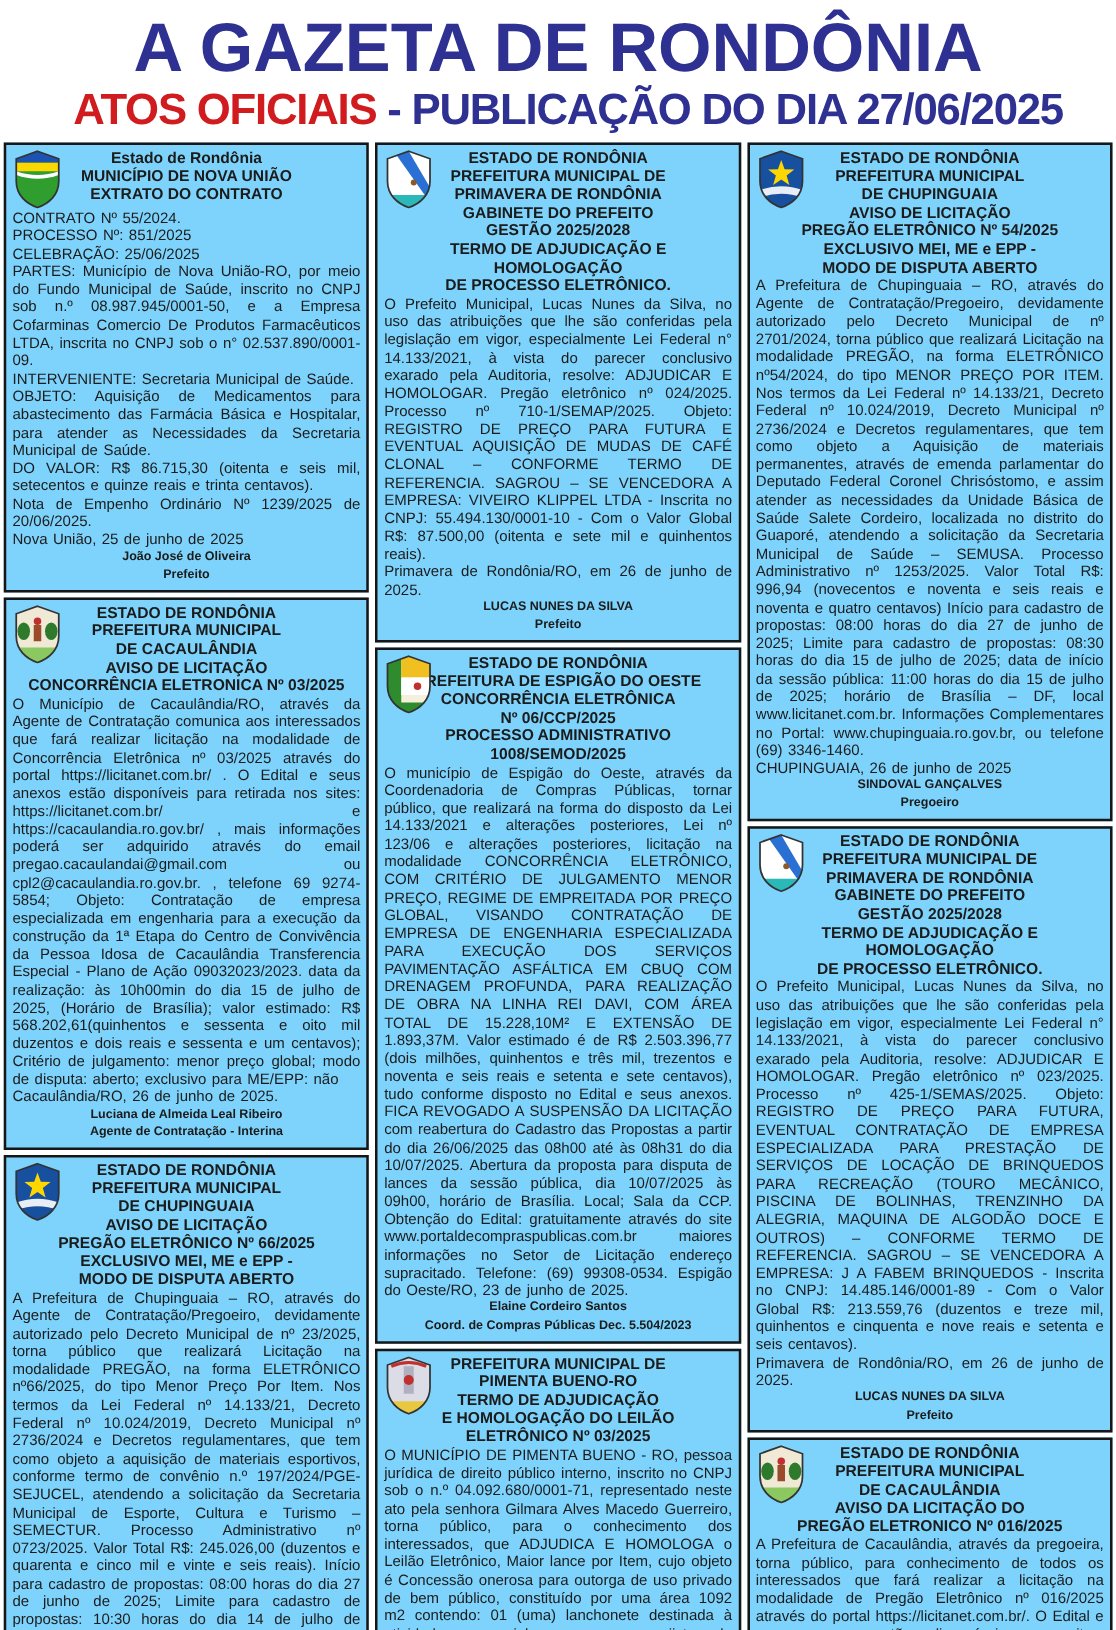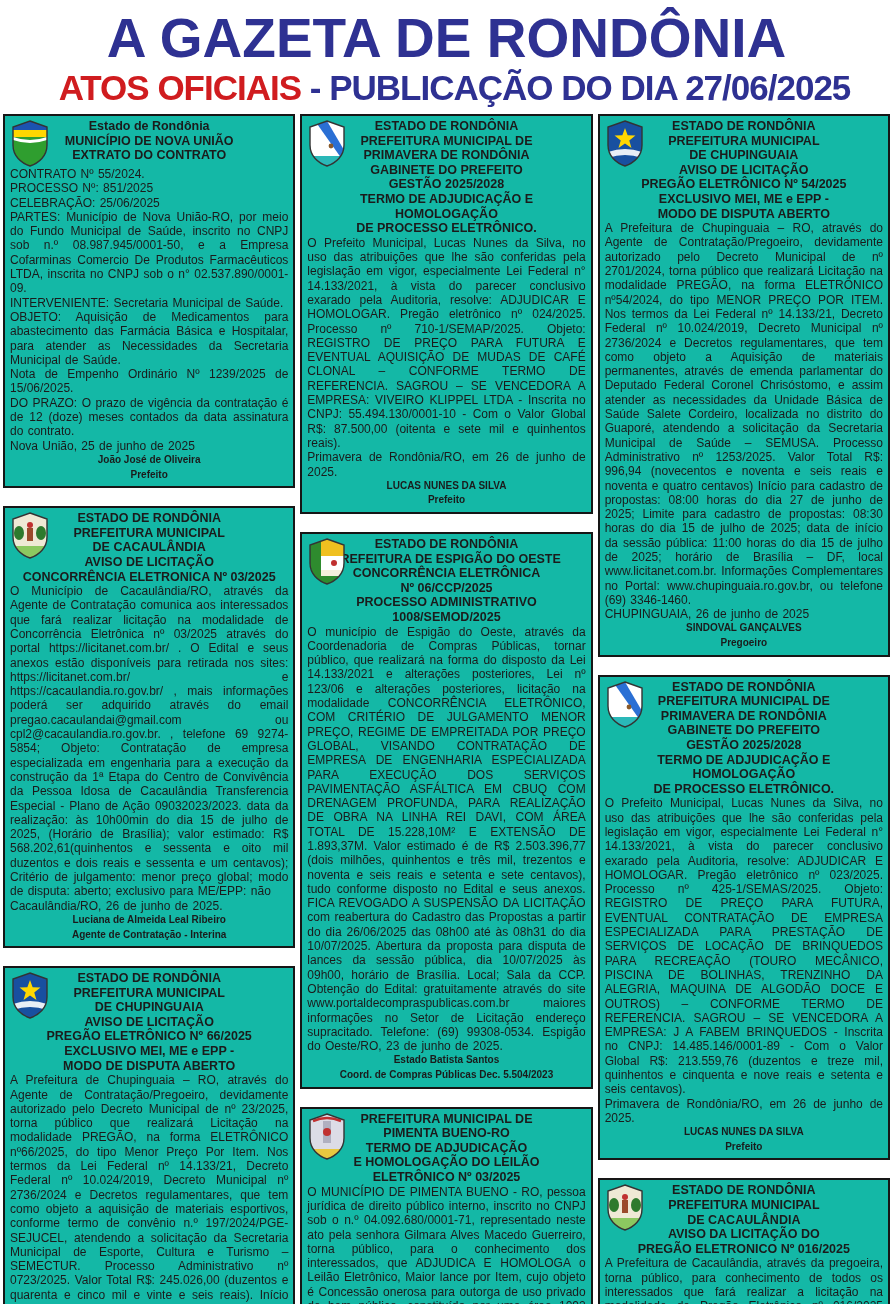--- a/index.html
+++ b/index.html
@@ -7,21 +7,21 @@
   .page{width:893px;height:1008px;background:#fff;}
   
   .masthead{text-align:center;padding-top:8px;}
   .masthead h1{margin:0;font-size:55px;line-height:60px;font-weight:bold;color:#2e3192;letter-spacing:0px;}
   .subtitle{font-size:35px;line-height:40px;font-weight:bold;letter-spacing:-1px;color:#2e3192;white-space:nowrap;}
   .subtitle .red{color:#d01c1f;margin-left:16px;}
   
   .columns{display:flex;gap:5px;padding:6px 3px 0 3px;align-items:flex-start;}
   .column{flex:1;min-width:0;}
   
-  .article{border:2px solid #161616;margin-bottom:18px;padding:3px 5px 4px 5px;position:relative;background:#14b8a6;}
+  .article{border:2px solid #161616;margin-bottom:4px;padding:3px 5px 4px 5px;position:relative;background:#7dd3fc;}
   .crest{position:absolute;left:5px;top:4px;width:40px;height:47px;display:block;}
   .crest svg{display:block;width:40px;height:47px;}
   .art-header{text-align:center;font-weight:bold;font-size:12.5px;line-height:14.6px;min-height:48px;}
   .art-body p{margin:0;text-align:justify;font-size:12px;line-height:14.3px;word-spacing:1px;}
   .art-sigs .sig{text-align:center;font-weight:bold;font-size:10px;line-height:14.6px;}
 </style>
 </head>
 <body>
 
 <div class="page">
@@ -54,22 +54,22 @@
             <div>MUNICÍPIO DE NOVA UNIÃO</div>
             <div>EXTRATO DO CONTRATO</div>
           </div>
           <div class="art-body">
             <p>CONTRATO Nº 55/2024.</p>
             <p>PROCESSO Nº: 851/2025</p>
             <p>CELEBRAÇÃO: 25/06/2025</p>
             <p>PARTES: Município de Nova União-RO, por meio do Fundo Municipal de Saúde, inscrito no CNPJ sob n.º 08.987.945/0001-50, e a Empresa Cofarminas Comercio De Produtos Farmacêuticos LTDA, inscrita no CNPJ sob o n° 02.537.890/0001-09.</p>
             <p>INTERVENIENTE: Secretaria Municipal de Saúde.</p>
             <p>OBJETO: Aquisição de Medicamentos para abastecimento das Farmácia Básica e Hospitalar, para atender as Necessidades da Secretaria Municipal de Saúde.</p>
-            <p>Nota de Empenho Ordinário Nº 1239/2025 de 15/06/2025.</p>
-            <p>DO PRAZO: O prazo de vigência da contratação é de 12 (doze) meses contados da data assinatura do contrato.</p>
+            <p>DO VALOR: R$ 86.715,30 (oitenta e seis mil, setecentos e quinze reais e trinta centavos).</p>
+            <p>Nota de Empenho Ordinário Nº 1239/2025 de 20/06/2025.</p>
             <p>Nova União, 25 de junho de 2025</p>
           </div>
           <div class="art-sigs">
             <div class="sig">João José de Oliveira</div>
             <div class="sig">Prefeito</div>
           </div>
         </section>
         <section class="article">
           <span class="crest">
             <svg viewBox="0 0 40 47" xmlns="http://www.w3.org/2000/svg">
@@ -194,21 +194,21 @@
             <div>ESTADO DE RONDÔNIA</div>
             <div>PREFEITURA DE ESPIGÃO DO OESTE</div>
             <div>CONCORRÊNCIA ELETRÔNICA</div>
             <div>Nº 06/CCP/2025</div>
             <div>PROCESSO ADMINISTRATIVO 1008/SEMOD/2025</div>
           </div>
           <div class="art-body">
             <p>O município de Espigão do Oeste, através da Coordenadoria de Compras Públicas, tornar público, que realizará na forma do disposto da Lei 14.133/2021 e alterações posteriores, Lei nº 123/06 e alterações posteriores, licitação na modalidade CONCORRÊNCIA ELETRÔNICO, COM CRITÉRIO DE JULGAMENTO MENOR PREÇO, REGIME DE EMPREITADA POR PREÇO GLOBAL, VISANDO CONTRATAÇÃO DE EMPRESA DE ENGENHARIA ESPECIALIZADA PARA EXECUÇÃO DOS SERVIÇOS PAVIMENTAÇÃO ASFÁLTICA EM CBUQ COM DRENAGEM PROFUNDA, PARA REALIZAÇÃO DE OBRA NA LINHA REI DAVI, COM ÁREA TOTAL DE 15.228,10M² E EXTENSÃO DE 1.893,37M. Valor estimado é de R$ 2.503.396,77 (dois milhões, quinhentos e três mil, trezentos e noventa e seis reais e setenta e sete centavos), tudo conforme disposto no Edital e seus anexos. FICA REVOGADO A SUSPENSÃO DA LICITAÇÃO com reabertura do Cadastro das Propostas a partir do dia 26/06/2025 das 08h00 até às 08h31 do dia 10/07/2025. Abertura da proposta para disputa de lances da sessão pública, dia 10/07/2025 às 09h00, horário de Brasília. Local; Sala da CCP. Obtenção do Edital: gratuitamente através do site www.portaldecompraspublicas.com.br maiores informações no Setor de Licitação endereço supracitado. Telefone: (69) 99308-0534. Espigão do Oeste/RO, 23 de junho de 2025.</p>
           </div>
           <div class="art-sigs">
-            <div class="sig">Estado Batista Santos</div>
+            <div class="sig">Elaine Cordeiro Santos</div>
             <div class="sig">Coord. de Compras Públicas Dec. 5.504/2023</div>
           </div>
         </section>
         <section class="article">
           <span class="crest">
             <svg viewBox="0 0 40 47" xmlns="http://www.w3.org/2000/svg">
               <defs>
                 <clipPath id="cp-6">
                   <path d="M20 1 L37 7 V25 C37 36 29 43 20 46 C11 43 3 36 3 25 V7 Z"></path>
                 </clipPath>

